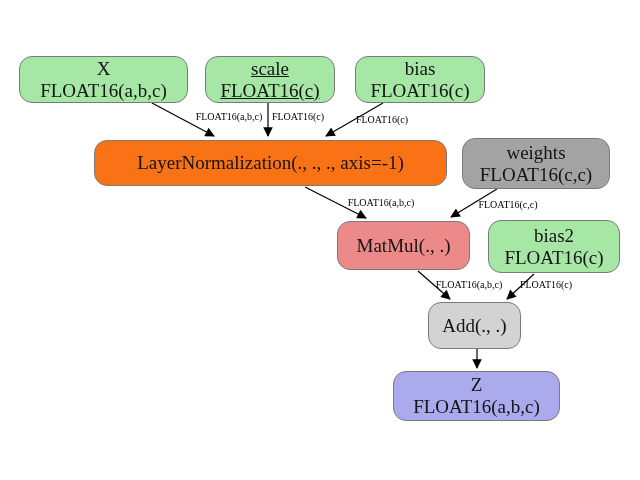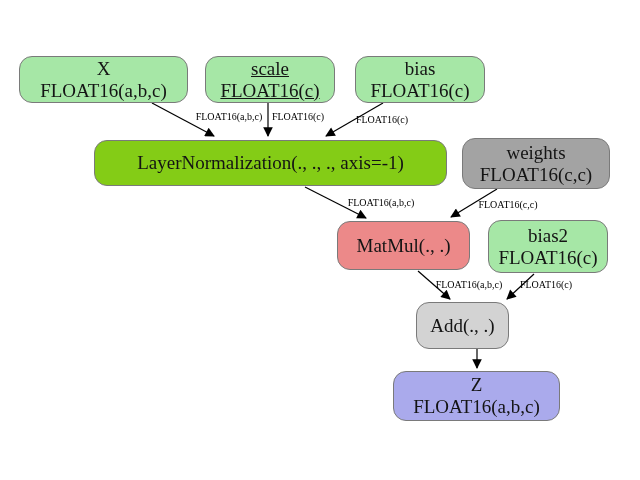--- a/index.html
+++ b/index.html
@@ -53,39 +53,39 @@
   <div class="node" style="left: 205px; top: 56px; width: 130px; height: 47px; background: rgb(166, 231, 166); text-decoration: underline;">
     <div>scale</div>
     <div>FLOAT16(c)</div>
   </div>
 
   <div class="node" style="left: 355px; top: 56px; width: 130px; height: 47px; background: rgb(166, 231, 166);">
     <div>bias</div>
     <div>FLOAT16(c)</div>
   </div>
 
-  <div class="node" style="left: 94px; top: 140px; width: 353px; height: 46px; background: #84cc16;">
+  <div class="node" style="left: 94px; top: 140px; width: 353px; height: 46px; background: #f97316;">
     <div>LayerNormalization(., ., ., axis=-1)</div>
   </div>
 
   <div class="node" style="left: 462px; top: 138px; width: 148px; height: 51px; background: #a3a3a3;">
     <div>weights</div>
     <div>FLOAT16(c,c)</div>
   </div>
 
   <div class="node" style="left: 337px; top: 221px; width: 133px; height: 49px; background: rgb(236, 137, 137); justify-content: center;">
     <div>MatMul(., .)</div>
   </div>
 
-  <div class="node" style="left: 488px; top: 220px; width: 120px; height: 53px; background: rgb(166, 231, 166);">
+  <div class="node" style="left: 488px; top: 220px; width: 132px; height: 53px; background: rgb(166, 231, 166);">
     <div>bias2</div>
     <div>FLOAT16(c)</div>
   </div>
 
-  <div class="node" style="left: 416px; top: 302px; width: 93px; height: 47px; background: rgb(211, 211, 211);">
+  <div class="node" style="left: 428px; top: 302px; width: 93px; height: 47px; background: rgb(211, 211, 211);">
     <div>Add(., .)</div>
   </div>
 
   <div class="node" style="left: 393px; top: 371px; width: 167px; height: 50px; background: rgb(170, 170, 236);">
     <div>Z</div>
     <div>FLOAT16(a,b,c)</div>
   </div>
 
   <span class="edge-label" style="left:229px;top:112px;">FLOAT16(a,b,c)</span>
   <span class="edge-label" style="left:298px;top:112px;">FLOAT16(c)</span>

